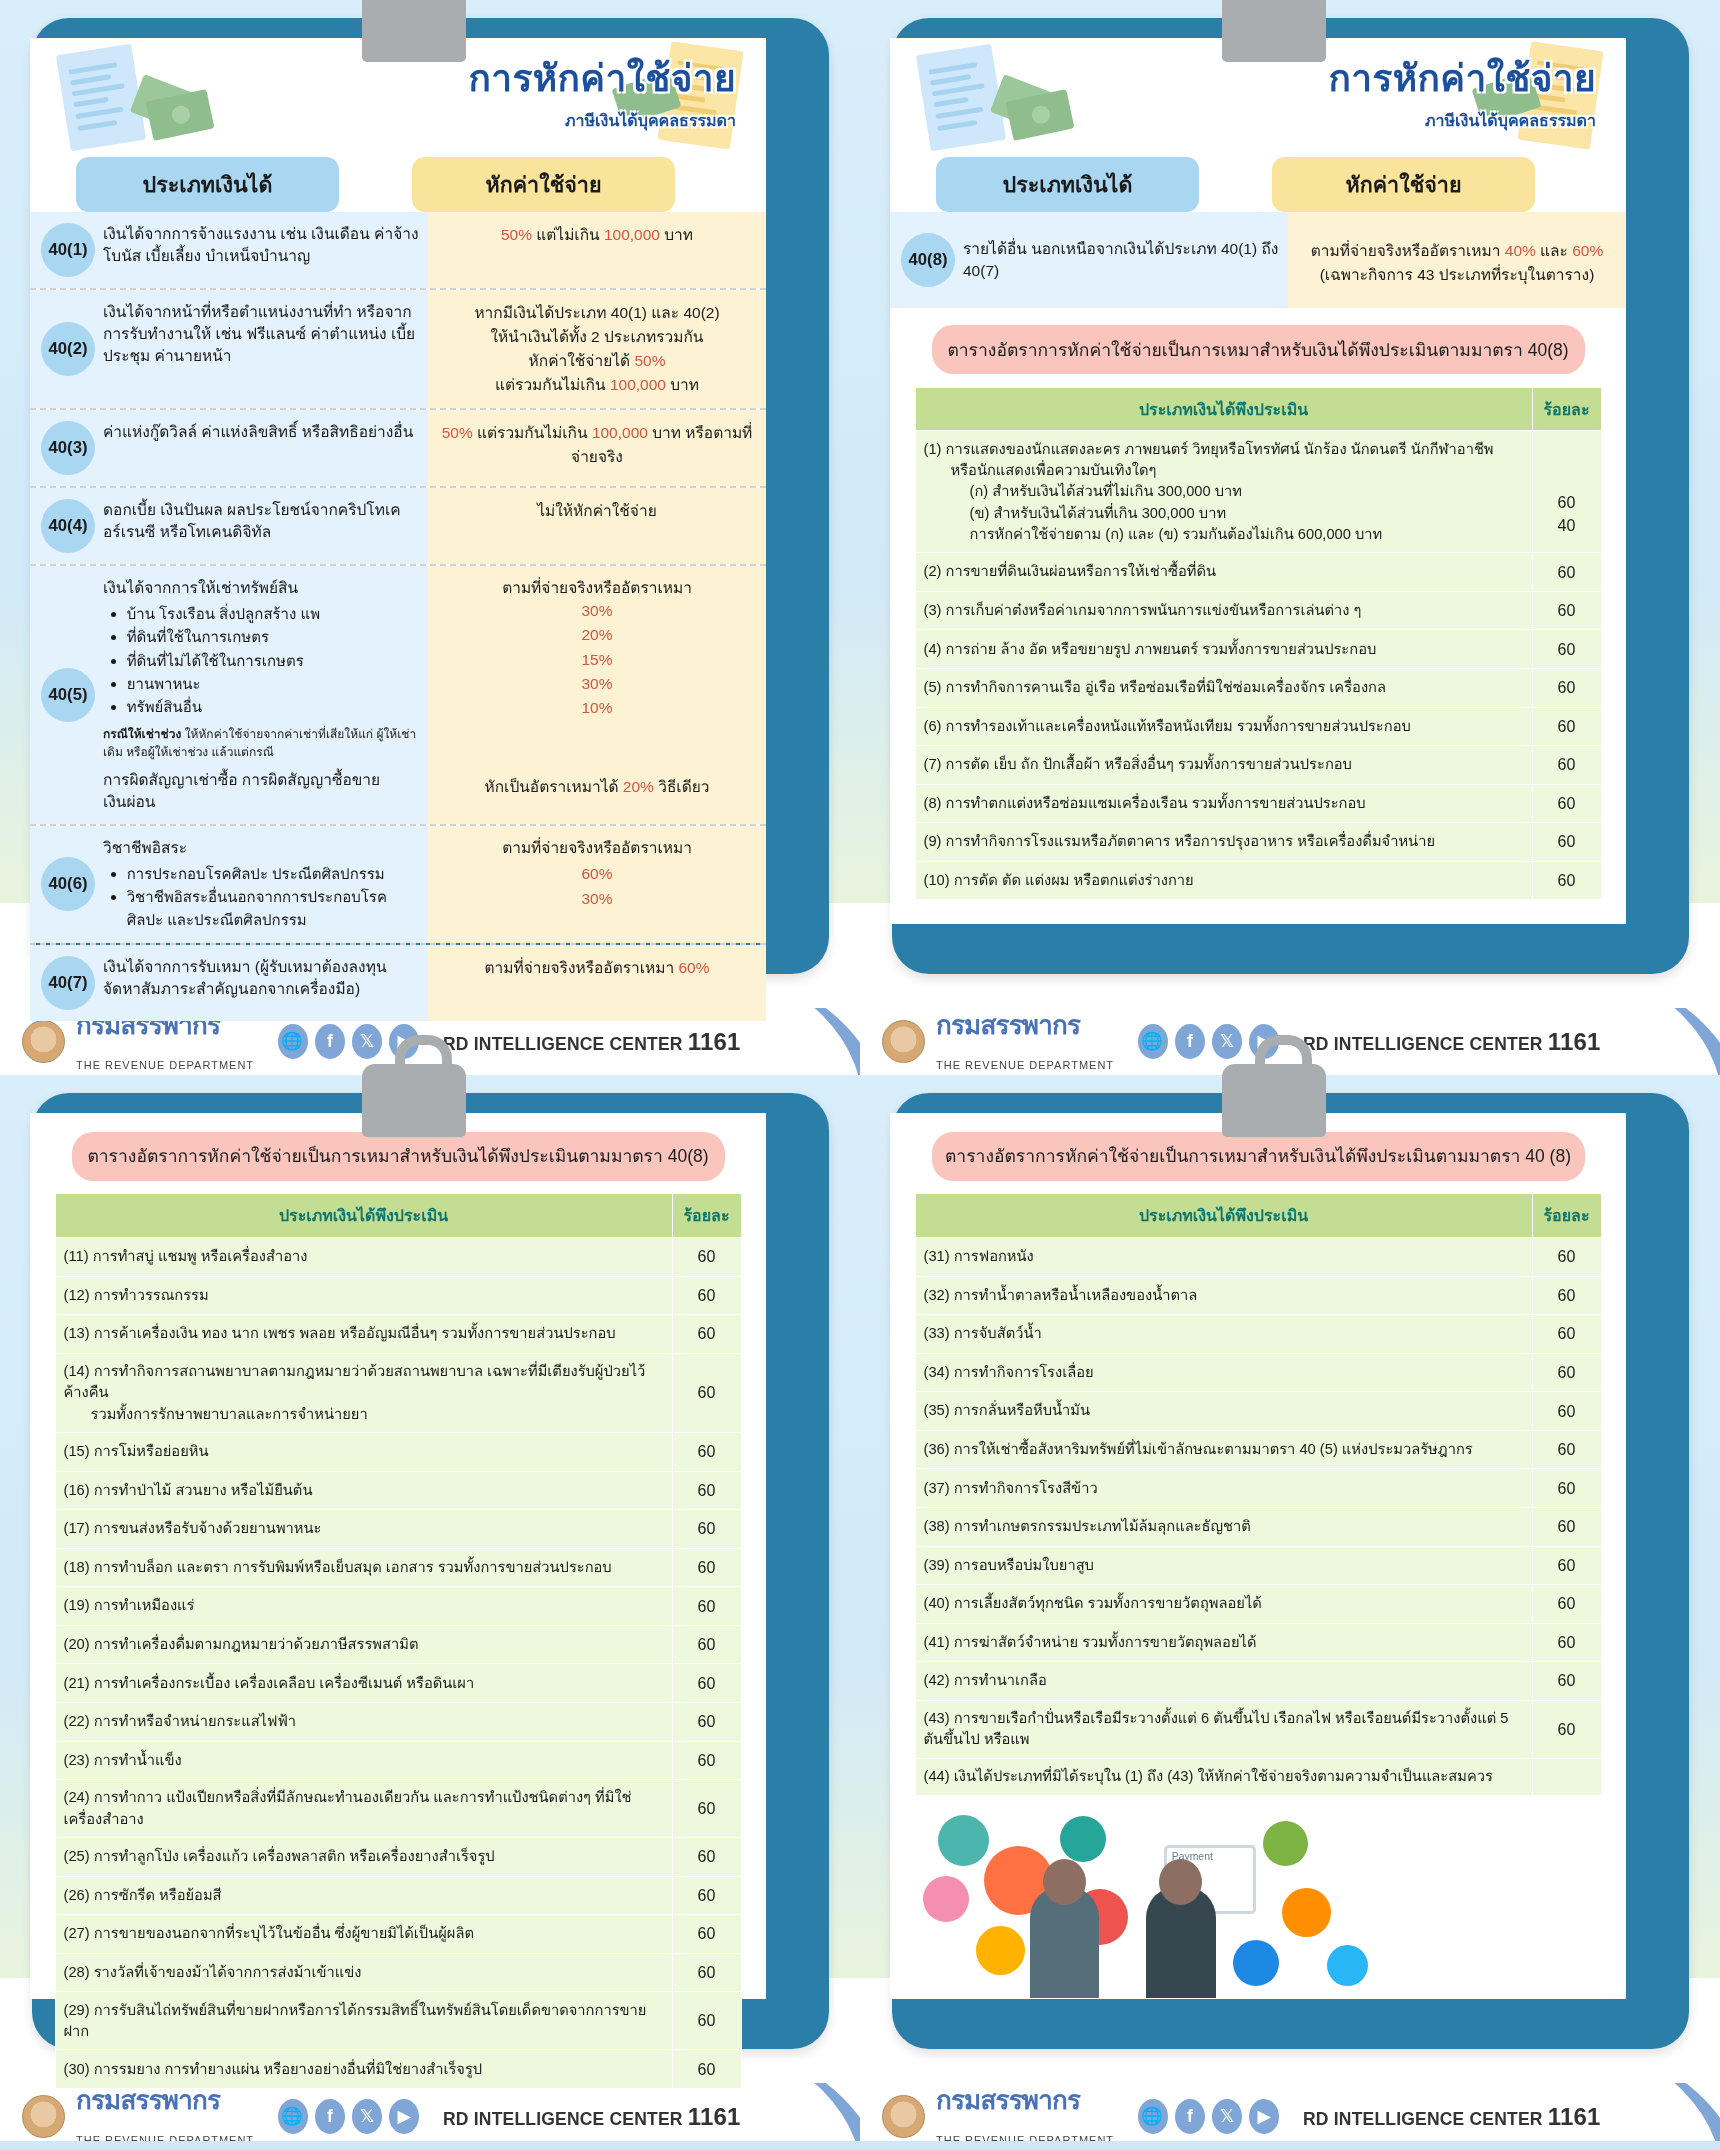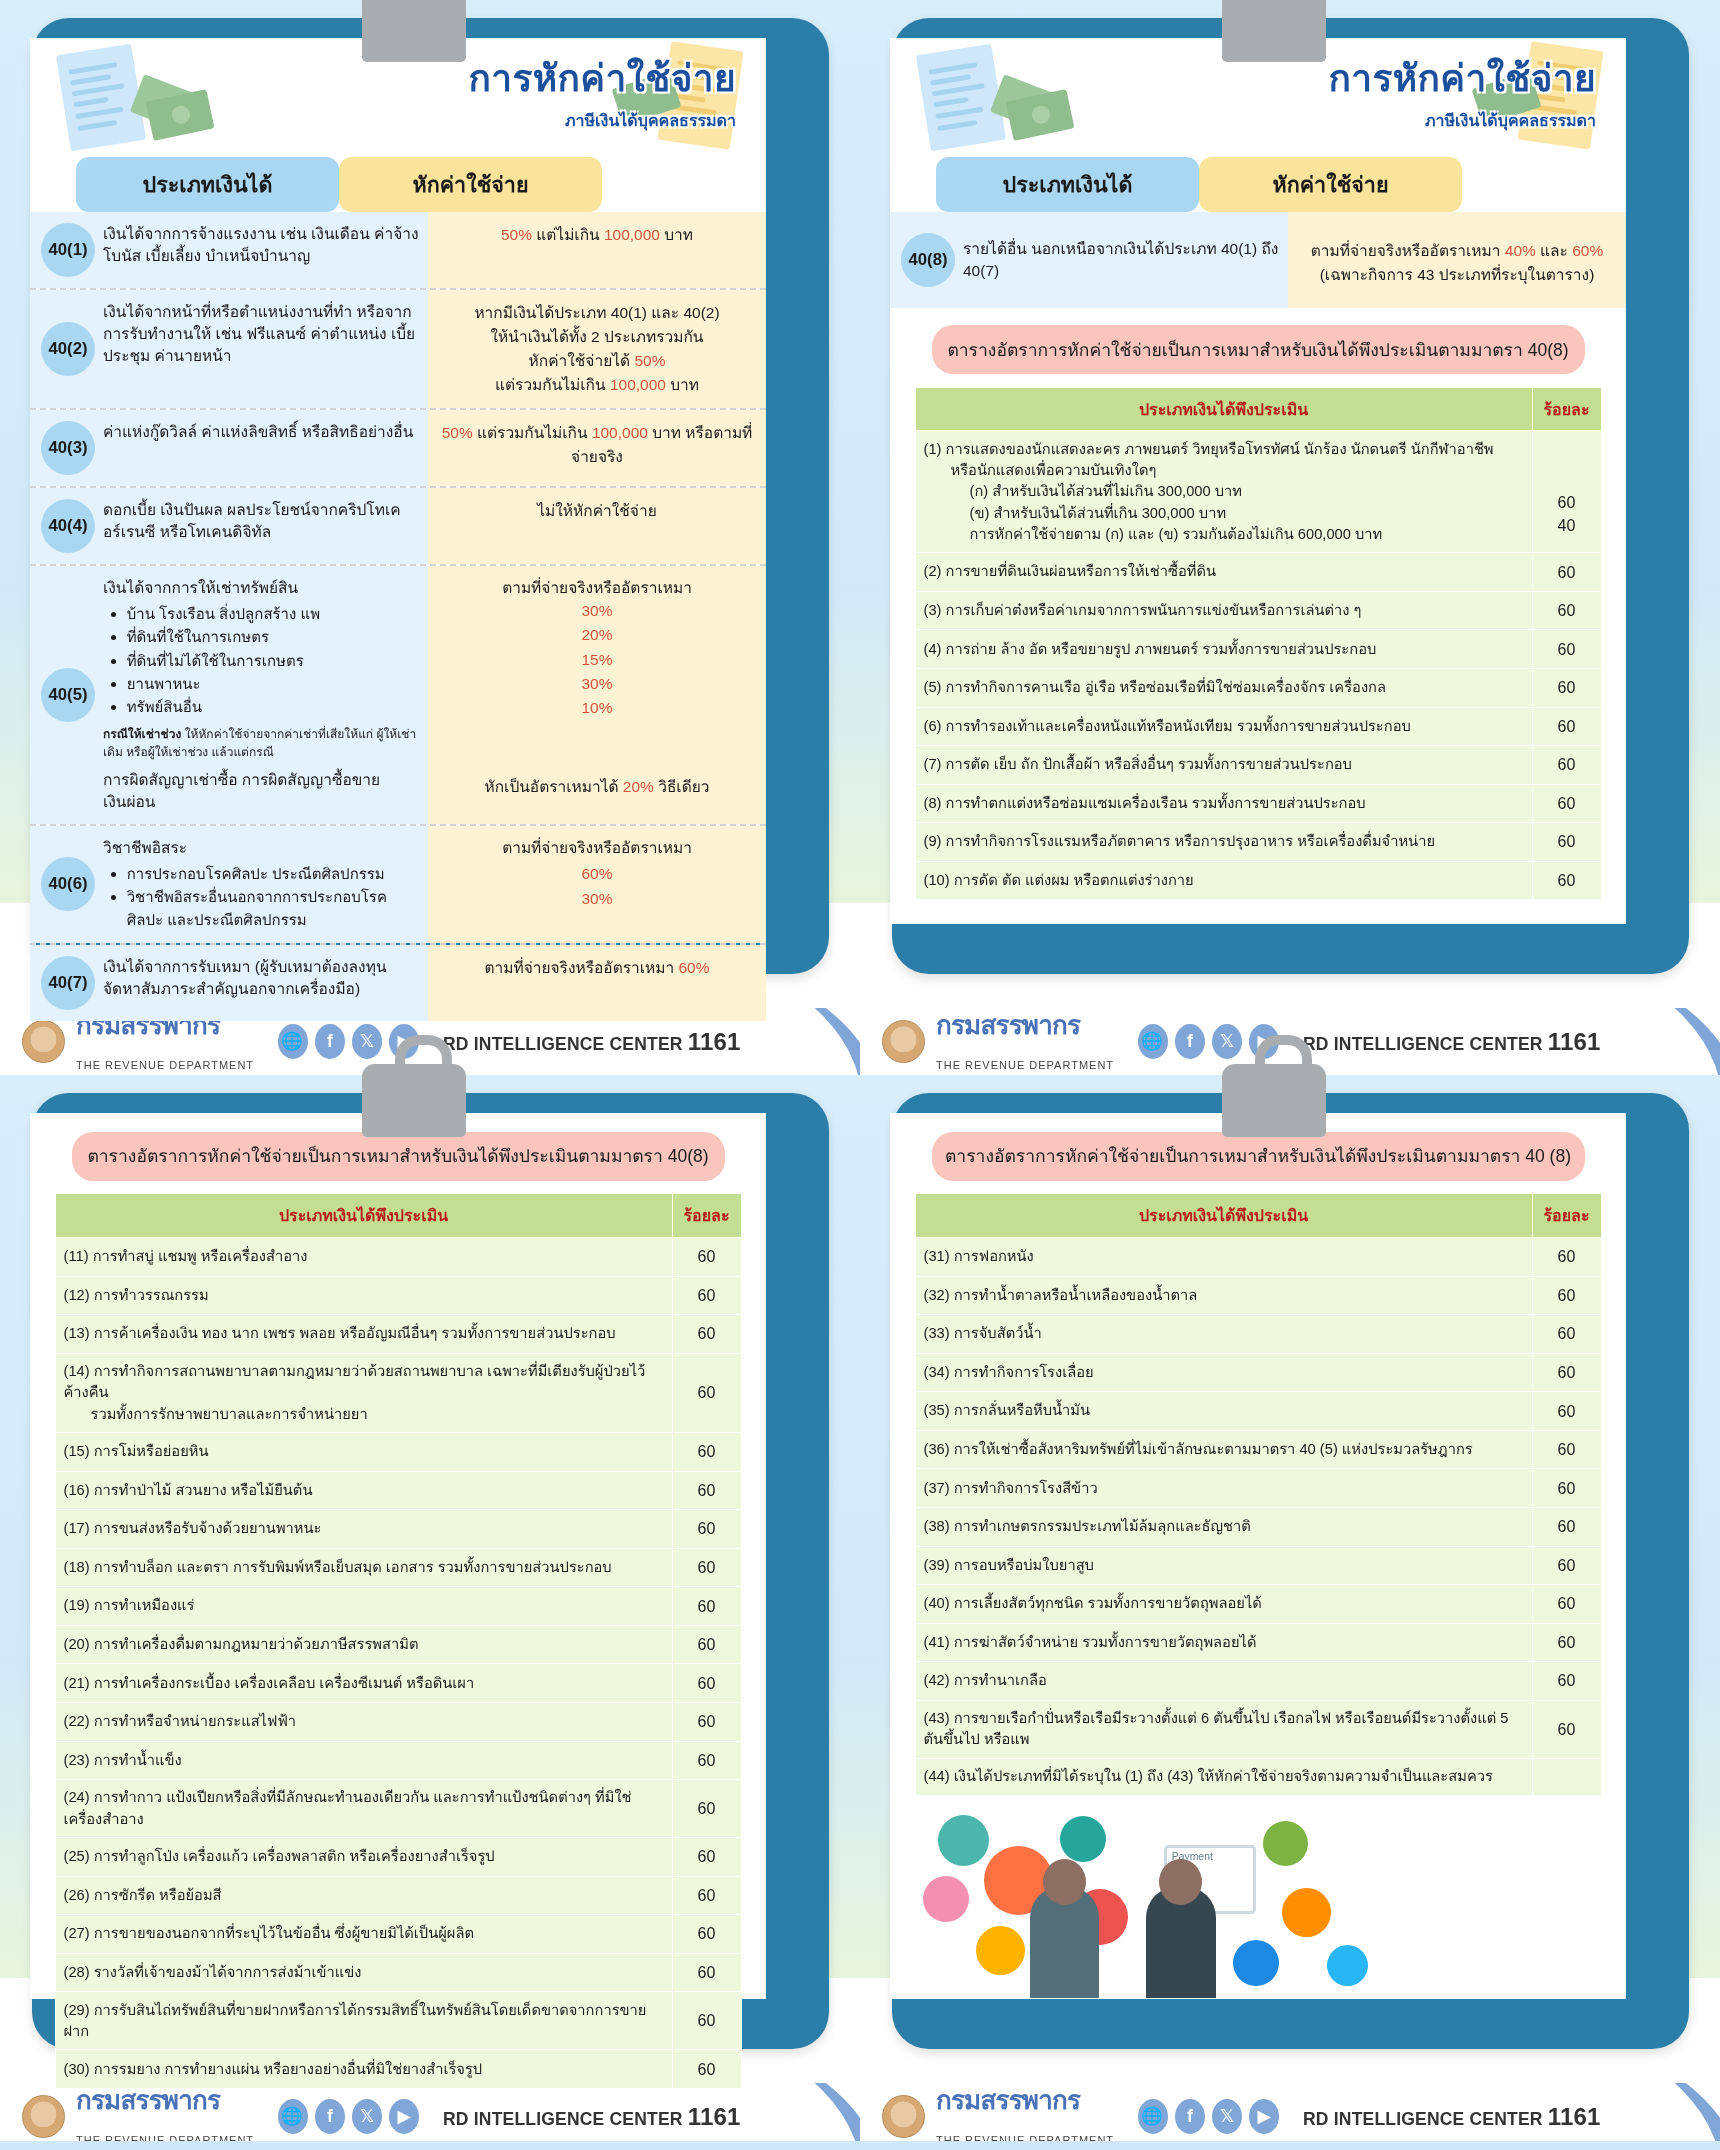--- a/index.html
+++ b/index.html
@@ -50,21 +50,21 @@
   .art-doc { position:absolute; right: 29px; top: 8px; width: 73px; height: 99px;
              background:#fbe6a8; transform: rotate(8deg); border-radius:3.2px; }
   .art-doc i { position:absolute; left:8.8px; height:4.8px; background:#f0cd72; border-radius:2.4px; display:block;}
   .art-money3 { position:absolute; right: 89px; top: 41px; width: 61px; height: 38px;
                 background:#8fbd8d; transform: rotate(-18deg); border-radius:3.2px;}
 
   
   .colhead { display:flex; margin: 0 0 0 0; }
   .pill { border-radius: 12.7px; text-align:center; font-size: 21.5px; color:#1b1b1b; padding: 10.4px 0; font-weight:600; }
   .pill-blue { background:#a9d7f2; width: 263px; margin-left: 46px;}
-  .pill-yellow { background:#fae39a; width: 263px; }
+  .pill-yellow { background:#fae39a; width: 263px; margin-left: 73px;}
 
   
   .t-main { width: 736px; }
   .t-row { display:flex; border-bottom: 2.4px dashed #d2d2d2; }
   .t-row:last-child { border-bottom: none; }
   .t-left { width: 398px; background:#e3f2fc; display:flex; padding: 11px 8px 11px 11px; gap: 8px; }
   .t-right { width: 338px; background:#fdf3d4; padding: 11px 9.6px; text-align:center; }
   .badge { flex: 0 0 54px; height: 54px; border-radius: 50%; background:#a9d7f2;
            display:flex; align-items:center; justify-content:center; font-size:16.7px; font-weight:700; color:#1b1b1b;
            align-self:center; }
@@ -77,21 +77,21 @@
   .note b { font-weight:700; }
   .pct { font-size: 15.5px; color:#d4553f; line-height: 1.55; }
   .rline { line-height:1.55; }
 
   
   .banner { margin: 17.5px auto 12.7px; background:#f9c5bd; border-radius: 21px;
             width: 653px; text-align:center; padding: 10.4px 8px; font-size: 17.5px; color:#1b1b1b; }
 
   
   .gtab { width: 687px; margin: 0 auto; border-collapse: collapse; }
-  .gtab th { background:#c3dd92; border: 1.6px solid #fff; font-size: 16px; font-weight: 600; padding: 8.8px 4.8px; color:#b91c1c;}
+  .gtab th { background:#c3dd92; border: 1.6px solid #fff; font-size: 16px; font-weight: 600; padding: 8.8px 4.8px; color:#0f766e;}
   .gtab td { background:#eef8dc; border: 1.6px solid #fff; font-size: 14.7px; padding: 7.2px 8px; color:#1b1b1b; line-height:1.45;}
   .gtab td.pctcell { text-align:center; width: 69px; font-size: 16px; }
   .gtab .sub { display:block; padding-left: 27px; }
   .gtab .sub2 { display:block; padding-left: 46px; }
 
   
   .footer { position:absolute; left:0; bottom:0; width:860px; height:67px; background:#fff;
             display:flex; align-items:center; padding-left: 22px; gap: 11px; overflow:hidden;}
   .foot-seal { width: 43px; height: 43px; border-radius:50%; border:1.6px solid #b08a5a;
                background: radial-gradient(circle at 50% 45%, #e8c9a4 0 42%, #d6a873 43% 100%); flex:0 0 auto;}

